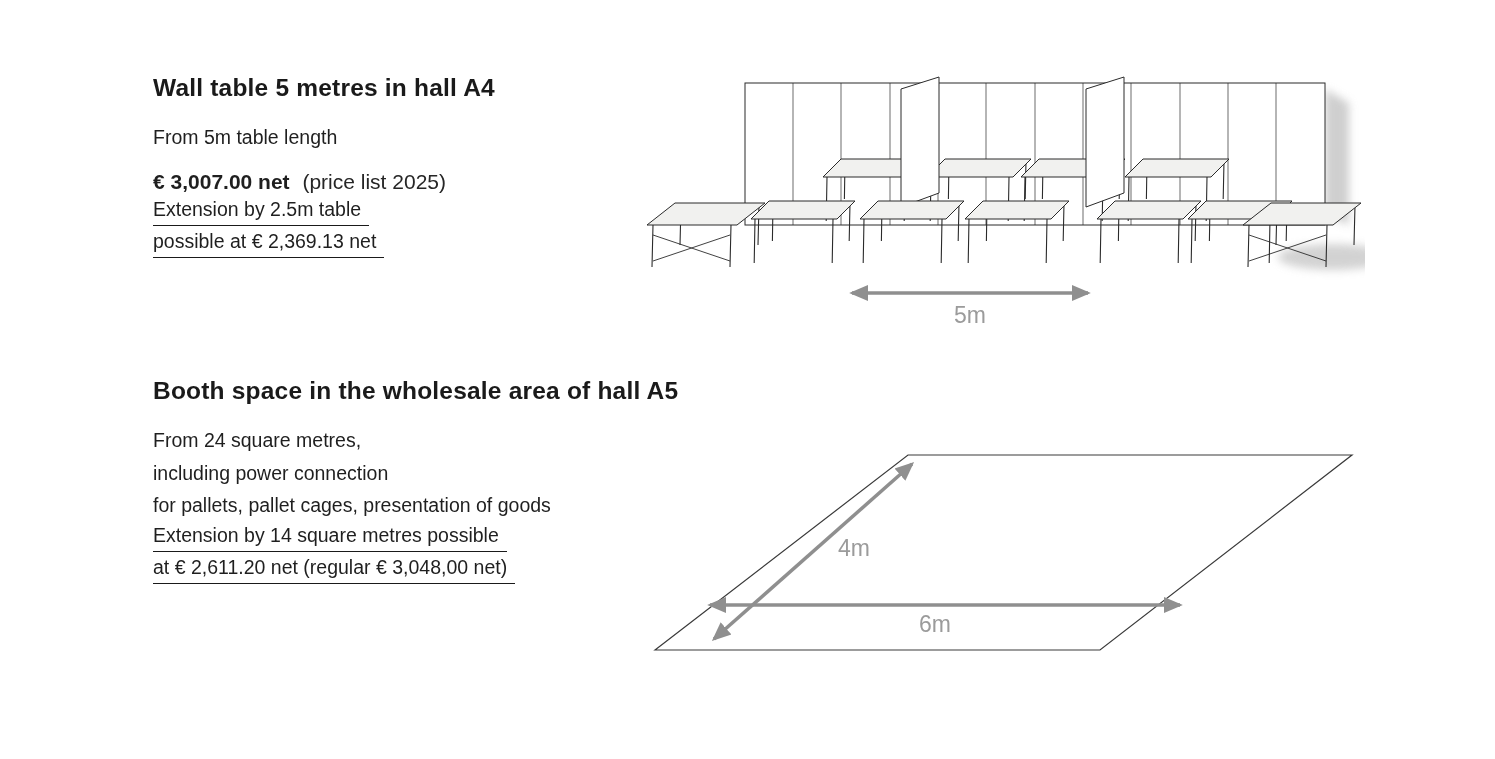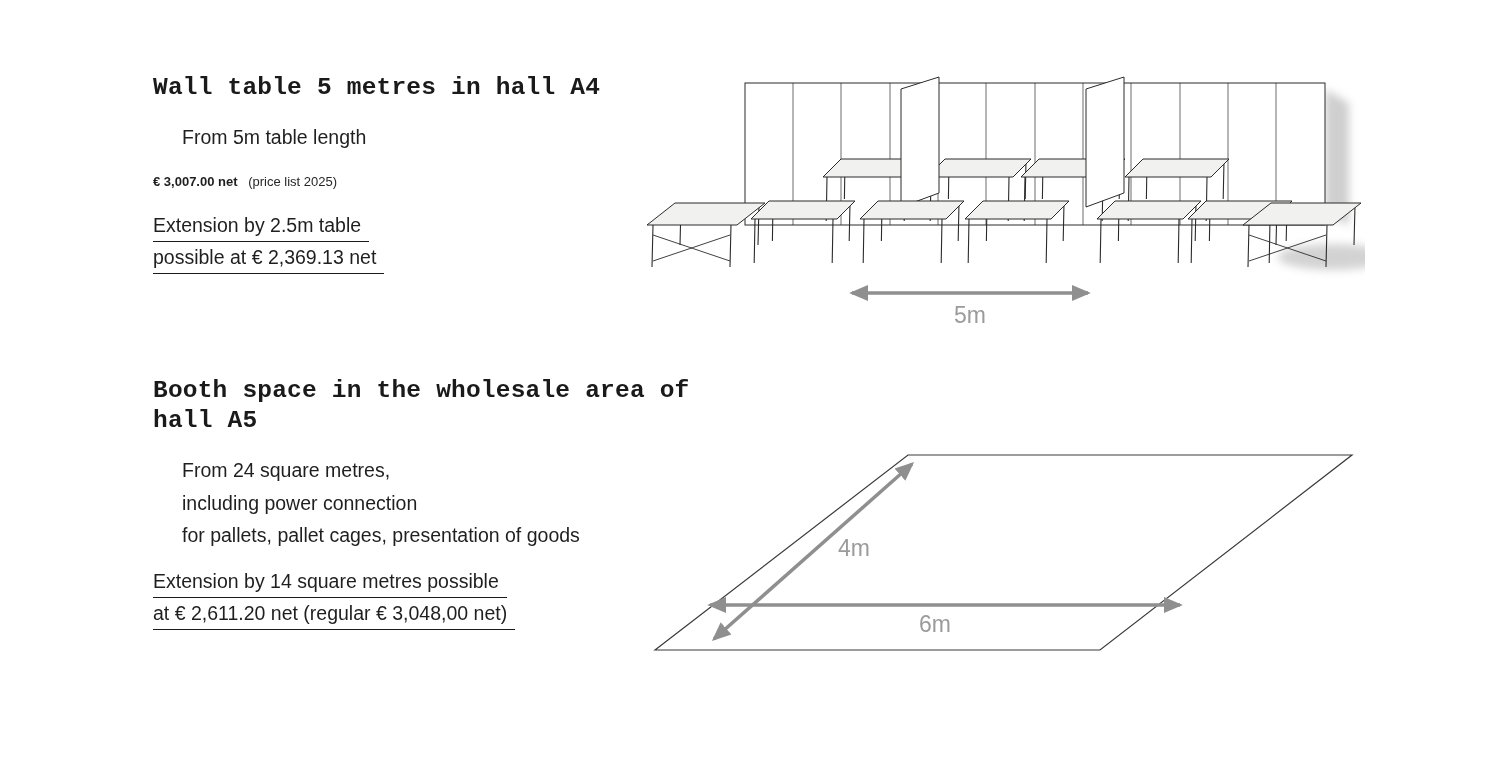--- a/index.html
+++ b/index.html
@@ -17,37 +17,35 @@
     left: 153px;
     width: 575px;
   }
   .section-title {
     font-size: 24.5px;
     font-weight: 700;
     letter-spacing: 0.2px;
     color: #1a1a1a;
     margin: 0 0 18px 0;
     line-height: 30px;
-    font-family: Liberation Mono, monospace;
   }
   .desc p {
     font-size: 19.5px;
     line-height: 32.5px;
     color: #1f1f1f;
-    margin-left: 29px;
   }
   .price-line {
     margin-top: 14px;
-    font-size: 13px;
+    font-size: 21px;
     line-height: 28px;
     color: #1f1f1f;
   }
   .price-bold { font-weight: 700; }
   .price-note { margin-left: 7px; color: #262626; }
-  .ext-block { margin-top: 16px; }
+  .ext-block { margin-top: 0; }
   .ext-line {
     display: table;
     font-size: 19.5px;
     line-height: 26px;
     padding-bottom: 3px;
     padding-right: 8px;
     border-bottom: 1.5px solid #1a1a1a;
     margin-bottom: 2px;
     color: #1f1f1f;
   }

